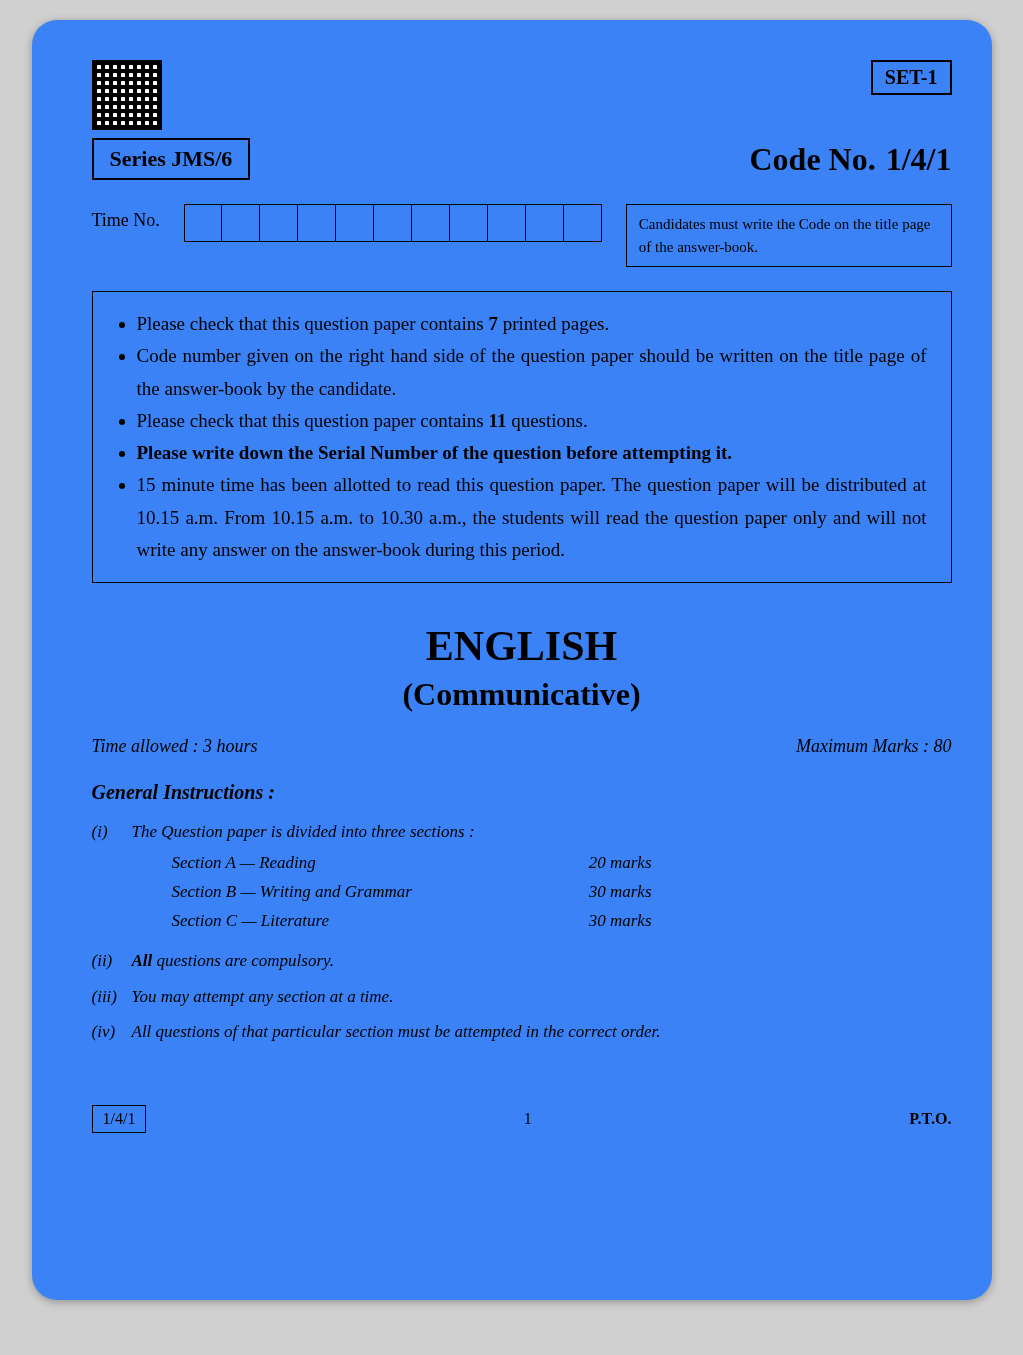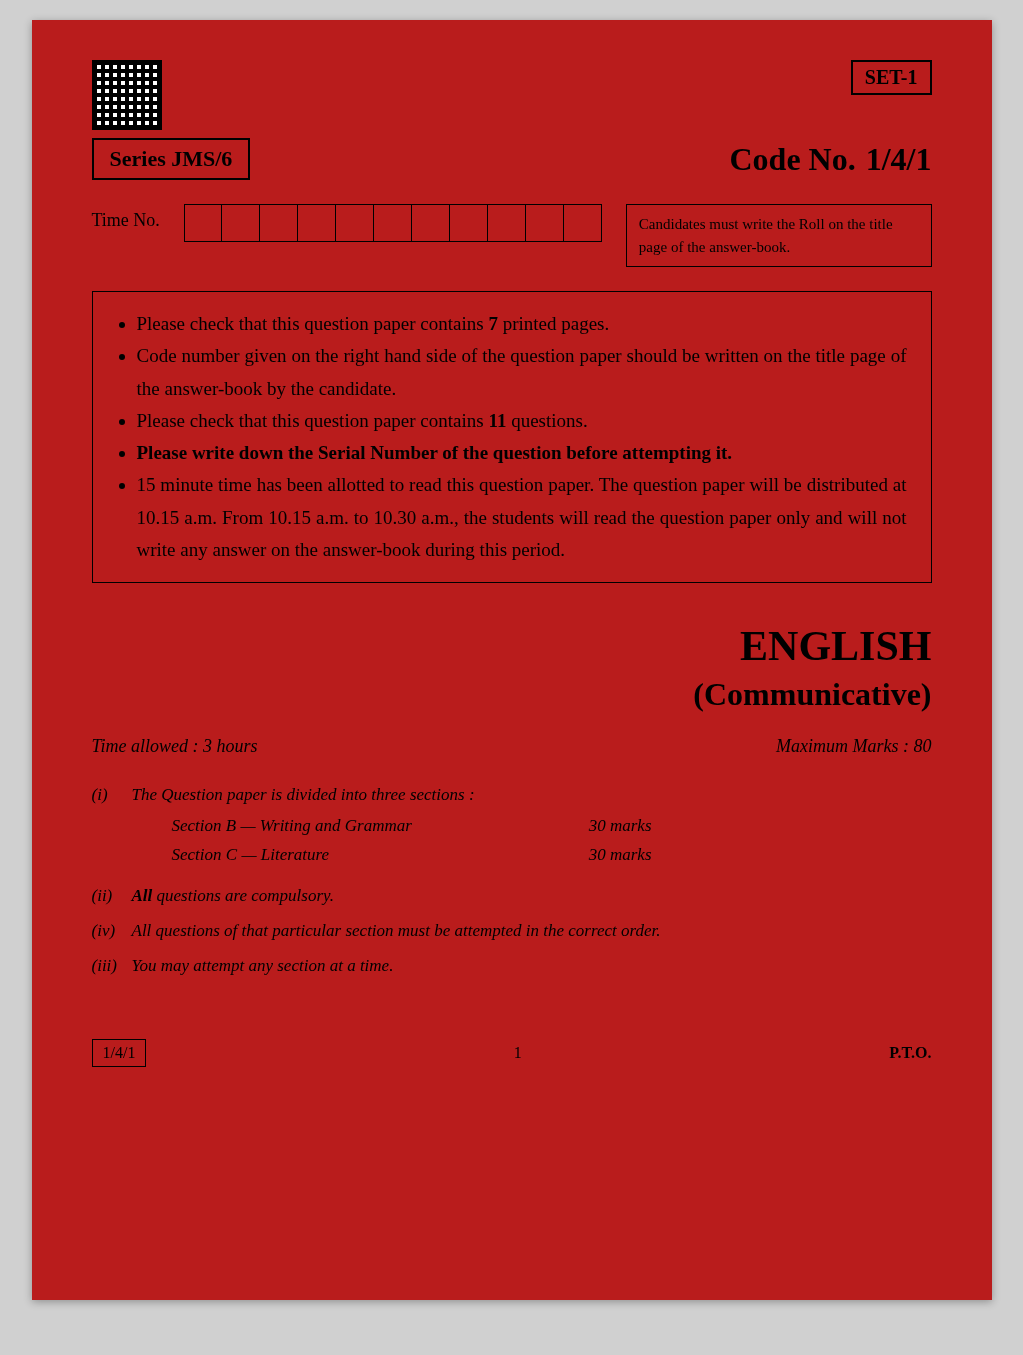--- a/index.html
+++ b/index.html
@@ -8,24 +8,25 @@
       display: flex;
       justify-content: center;
       align-items: flex-start;
       min-height: 100vh;
       padding: 20px;
       font-family: 'Times New Roman', Times, serif;
     }
     .page {
       width: 960px;
       min-height: 1280px;
-      background: #b91c1c;
-      padding: 40px 60px 40px 60px;
+      background: #3b82f6;
+      padding: 40px 40px 40px 60px;
       position: relative;
       box-shadow: 0 2px 8px rgba(0,0,0,0.3);
+      border-radius: 25px;
     }
 
     
     .header-top {
       display: flex;
       justify-content: space-between;
       align-items: flex-start;
       margin-bottom: 8px;
     }
     .qr-code {
@@ -130,21 +131,21 @@
       font-size: 19px;
       line-height: 1.7;
       text-align: justify;
     }
     .instructions-box ul li strong {
       font-weight: bold;
     }
 
     
     .subject-title {
-      text-align: right;
+      text-align: center;
       margin-bottom: 20px;
     }
     .subject-title h1 {
       font-size: 42px;
       font-weight: bold;
       line-height: 1.3;
     }
     .subject-title h2 {
       font-size: 32px;
       font-weight: bold;
@@ -257,21 +258,21 @@
       <div class="roll-box"></div>
       <div class="roll-box"></div>
       <div class="roll-box"></div>
       <div class="roll-box"></div>
       <div class="roll-box"></div>
       <div class="roll-box"></div>
       <div class="roll-box"></div>
       <div class="roll-box"></div>
       <div class="roll-box"></div>
     </div>
-    <div class="candidates-note">Candidates must write the Roll on the title page of the answer-book.</div>
+    <div class="candidates-note">Candidates must write the Code on the title page of the answer-book.</div>
   </div>
 
   <div class="instructions-box">
     <ul>
     <li>Please check that this question paper contains <strong>7</strong> printed pages.</li>
         <li>Code number given on the right hand side of the question paper should be written on the title page of the answer-book by the candidate.</li>
         <li>Please check that this question paper contains <strong>11</strong> questions.</li>
         <li><strong>Please write down the Serial Number of the question before attempting it.</strong></li>
         <li>15 minute time has been allotted to read this question paper. The question paper will be distributed at 10.15 a.m. From 10.15 a.m. to 10.30 a.m., the students will read the question paper only and will not write any answer on the answer-book during this period.</li>
       </ul>
@@ -281,45 +282,50 @@
     <h1>ENGLISH</h1>
     <h2>(Communicative)</h2>
   </div>
 
   <div class="time-marks-row">
     <span>Time allowed : 3 hours</span>
     <span>Maximum Marks : 80</span>
   </div>
 
   <div class="general-instructions">
+    <h3>General Instructions :</h3>
     <ul class="gi-list">
     <li class="gi-item">
           <span class="gi-num">(i)</span>
           <div class="gi-content">The Question paper is divided into three sections :<div class="section-table">
+              <div class="section-row">
+                <span class="sec-label">Section A — Reading</span>
+                <span class="sec-marks">20 marks</span>
+              </div>
               <div class="section-row">
                 <span class="sec-label">Section B — Writing and Grammar</span>
                 <span class="sec-marks">30 marks</span>
               </div>
               <div class="section-row">
                 <span class="sec-label">Section C — Literature</span>
                 <span class="sec-marks">30 marks</span>
               </div>
             </div></div>
         </li>
         <li class="gi-item">
           <span class="gi-num">(ii)</span>
           <div class="gi-content"><strong>All</strong> questions are compulsory.</div>
         </li>
         <li class="gi-item">
+          <span class="gi-num">(iii)</span>
+          <div class="gi-content">You may attempt any section at a time.</div>
+        </li>
+        <li class="gi-item">
           <span class="gi-num">(iv)</span>
           <div class="gi-content">All questions of that particular section must be attempted in the correct order.</div>
-        </li>
-        <li class="gi-item">
-          <span class="gi-num">(iii)</span>
-          <div class="gi-content">You may attempt any section at a time.</div>
         </li>
       </ul>
   </div>
 
   <div class="footer">
     <div class="footer-left">1/4/1</div>
     <div class="footer-center">1</div>
     <div class="footer-right">P.T.O.</div>
   </div>
 

